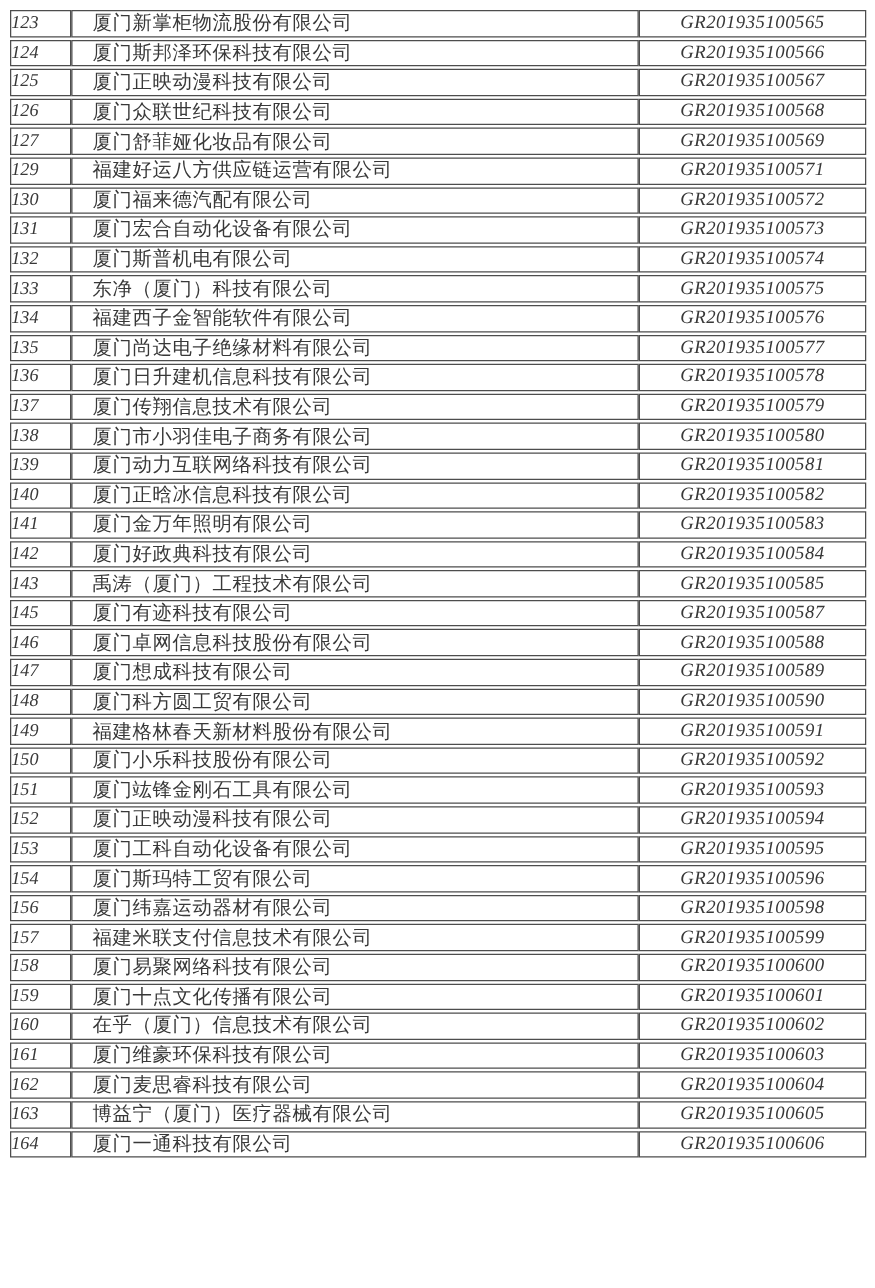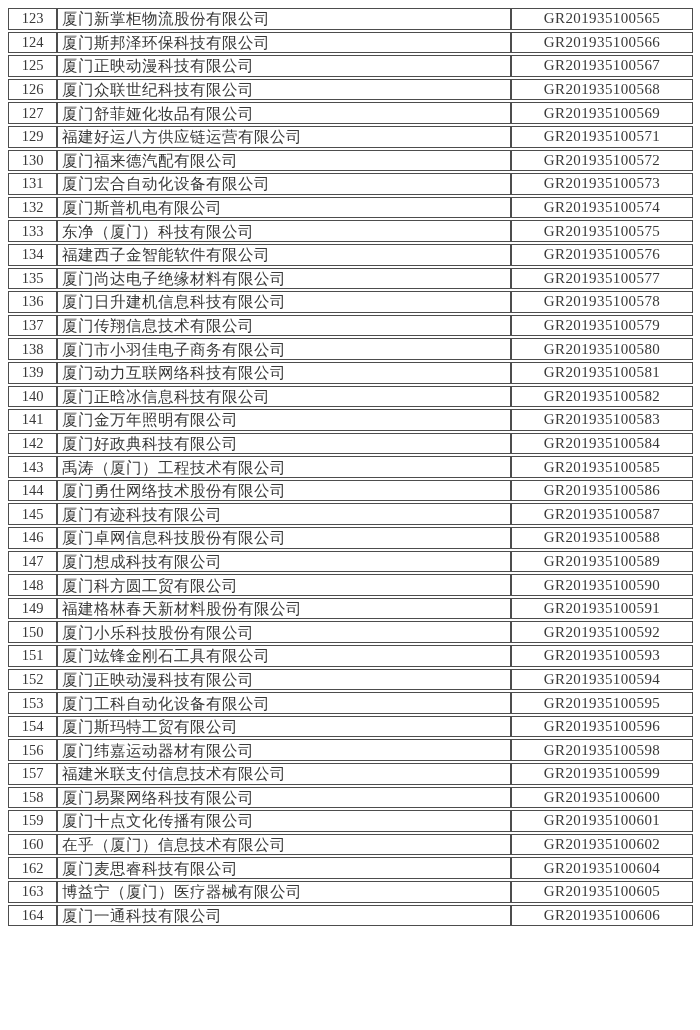--- a/index.html
+++ b/index.html
@@ -28,33 +28,34 @@
     box-sizing: border-box;
     height: 21.6px;
     padding: 0;
     color: #383838;
     font-size: 15px;
     line-height: 19px;
     white-space: nowrap;
     overflow: hidden;
   }
   td.cell-no {
-    text-align: center;
     font-size: 14.5px;
+    font-style: italic;
   }
   td.cell-name {
     text-align: left;
-    padding-left: 4px;
+    padding-left: 16px;
     font-size: 15.5px;
     letter-spacing: 0.5px;
   }
   td.cell-code {
     text-align: center;
     font-size: 15px;
     letter-spacing: 0.4px;
+    font-style: italic;
   }
 </style>
 </head>
 <body>
 
 <table class="doc-table">
   <colgroup>
     <col style="width:49px">
     <col style="width:454px">
     <col style="width:182px">
@@ -154,25 +155,20 @@
     <td class="cell-no">142</td>
     <td class="cell-name">厦门好政典科技有限公司</td>
     <td class="cell-code">GR201935100584</td>
   </tr>
       <tr>
     <td class="cell-no">143</td>
     <td class="cell-name">禹涛（厦门）工程技术有限公司</td>
     <td class="cell-code">GR201935100585</td>
   </tr>
       <tr>
-    <td class="cell-no">144</td>
-    <td class="cell-name">厦门勇仕网络技术股份有限公司</td>
-    <td class="cell-code">GR201935100586</td>
-  </tr>
-      <tr>
     <td class="cell-no">145</td>
     <td class="cell-name">厦门有迹科技有限公司</td>
     <td class="cell-code">GR201935100587</td>
   </tr>
       <tr>
     <td class="cell-no">146</td>
     <td class="cell-name">厦门卓网信息科技股份有限公司</td>
     <td class="cell-code">GR201935100588</td>
   </tr>
       <tr>
@@ -232,20 +228,25 @@
   </tr>
       <tr>
     <td class="cell-no">159</td>
     <td class="cell-name">厦门十点文化传播有限公司</td>
     <td class="cell-code">GR201935100601</td>
   </tr>
       <tr>
     <td class="cell-no">160</td>
     <td class="cell-name">在乎（厦门）信息技术有限公司</td>
     <td class="cell-code">GR201935100602</td>
+  </tr>
+      <tr>
+    <td class="cell-no">161</td>
+    <td class="cell-name">厦门维豪环保科技有限公司</td>
+    <td class="cell-code">GR201935100603</td>
   </tr>
       <tr>
     <td class="cell-no">162</td>
     <td class="cell-name">厦门麦思睿科技有限公司</td>
     <td class="cell-code">GR201935100604</td>
   </tr>
       <tr>
     <td class="cell-no">163</td>
     <td class="cell-name">博益宁（厦门）医疗器械有限公司</td>
     <td class="cell-code">GR201935100605</td>

